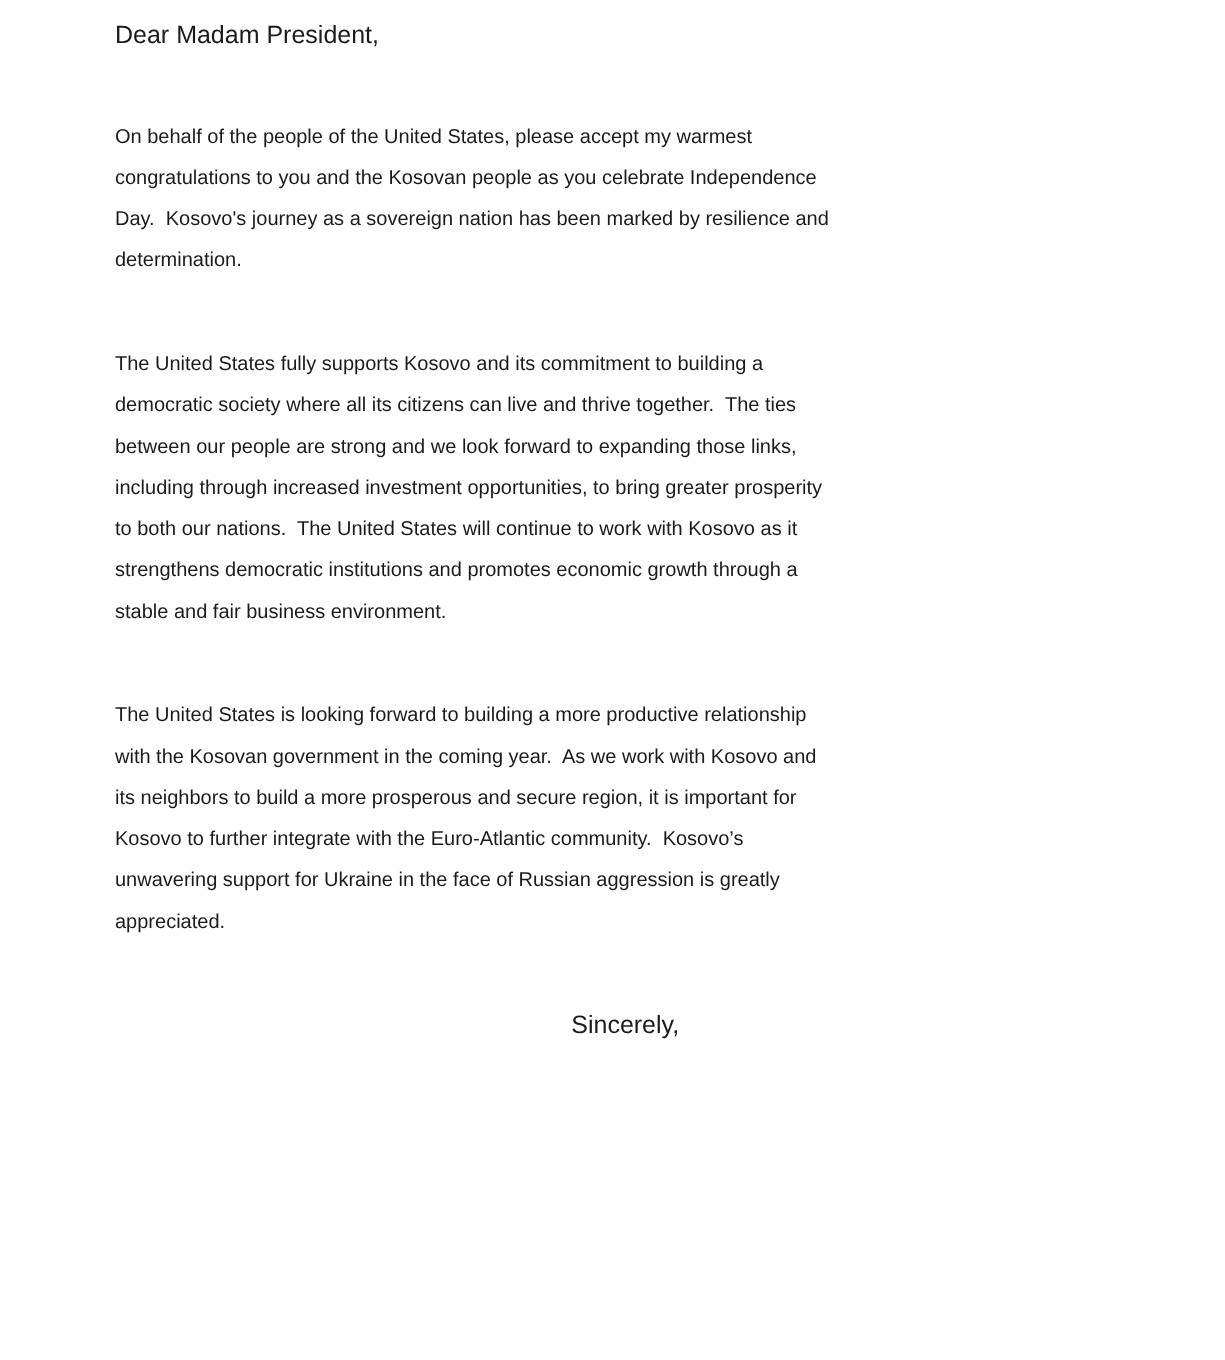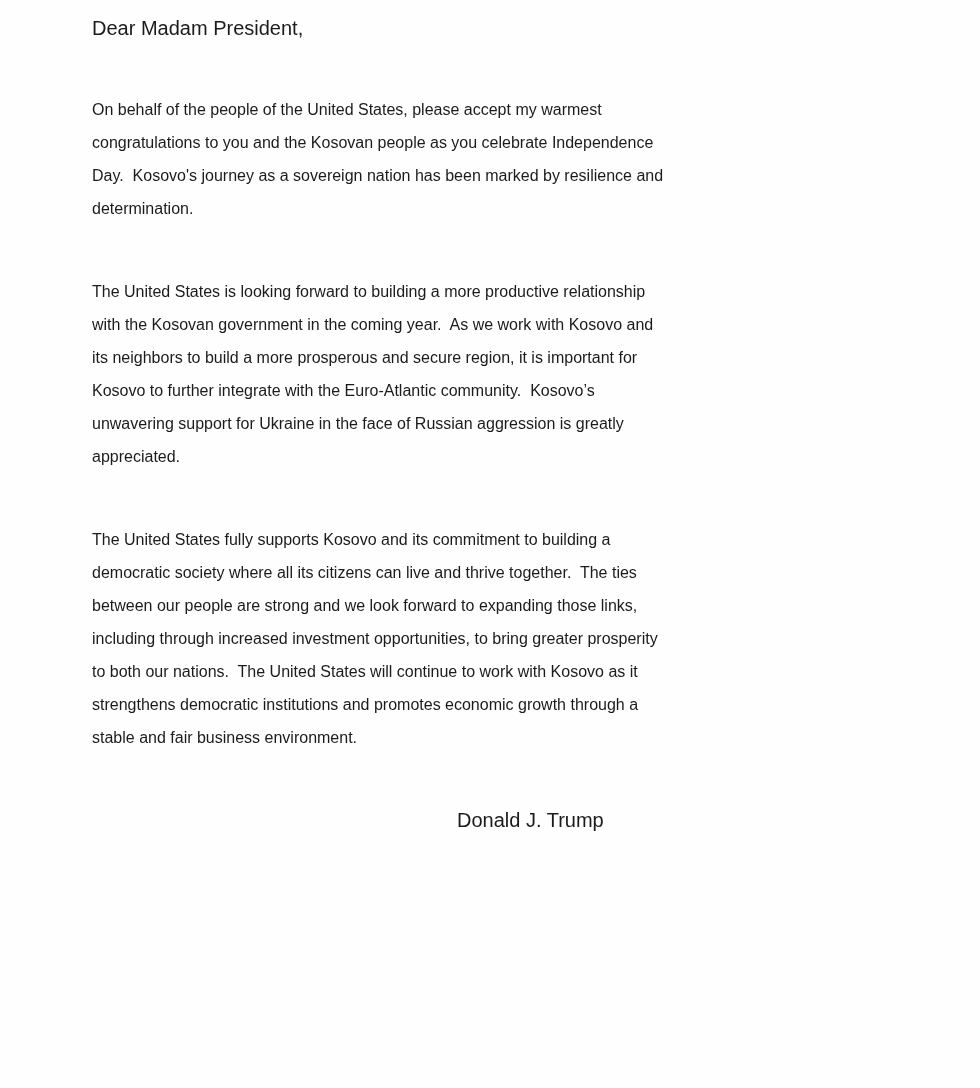--- a/index.html
+++ b/index.html
@@ -51,31 +51,31 @@
 <body>
 
 <div class="page">
   <p class="salutation">Dear Madam President,</p>
 
   <p class="para">On behalf of the people of the United States, please accept my warmest
 congratulations to you and the Kosovan people as you celebrate Independence
 Day.  Kosovo's journey as a sovereign nation has been marked by resilience and
 determination.</p>
 
-  <p class="para">The United States is looking forward to building a more productive relationship
-with the Kosovan government in the coming year.  As we work with Kosovo and
-its neighbors to build a more prosperous and secure region, it is important for
-Kosovo to further integrate with the Euro-Atlantic community.  Kosovo’s
-unwavering support for Ukraine in the face of Russian aggression is greatly
-appreciated.</p>
-
   <p class="para">The United States fully supports Kosovo and its commitment to building a
 democratic society where all its citizens can live and thrive together.  The ties
 between our people are strong and we look forward to expanding those links,
 including through increased investment opportunities, to bring greater prosperity
 to both our nations.  The United States will continue to work with Kosovo as it
 strengthens democratic institutions and promotes economic growth through a
 stable and fair business environment.</p>
 
+  <p class="para">The United States is looking forward to building a more productive relationship
+with the Kosovan government in the coming year.  As we work with Kosovo and
+its neighbors to build a more prosperous and secure region, it is important for
+Kosovo to further integrate with the Euro-Atlantic community.  Kosovo’s
+unwavering support for Ukraine in the face of Russian aggression is greatly
+appreciated.</p>
 
 
-  <p class="signature">Donald J. Trump</p>
+  <p class="closing">Sincerely,</p>
+
 </div>
 
 </body></html>

